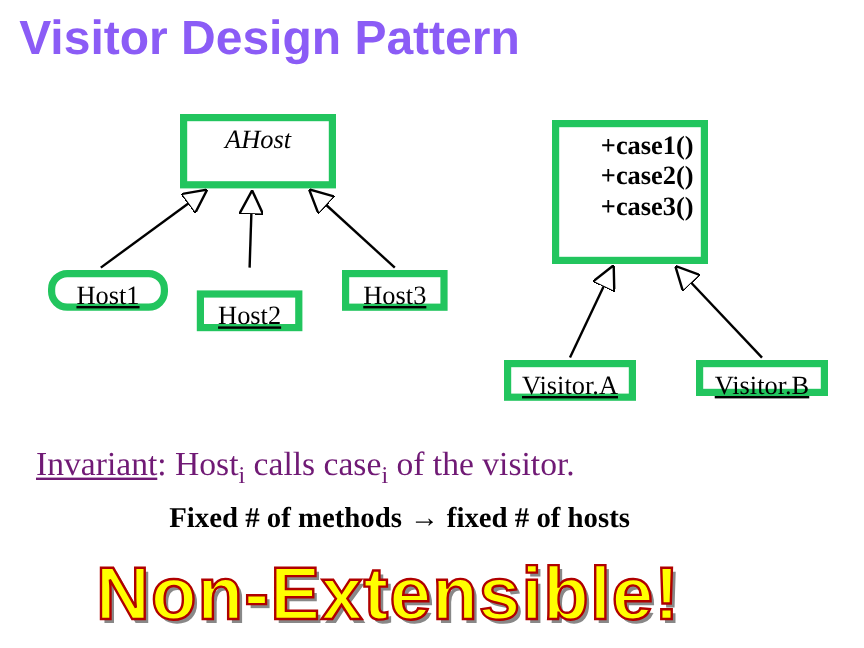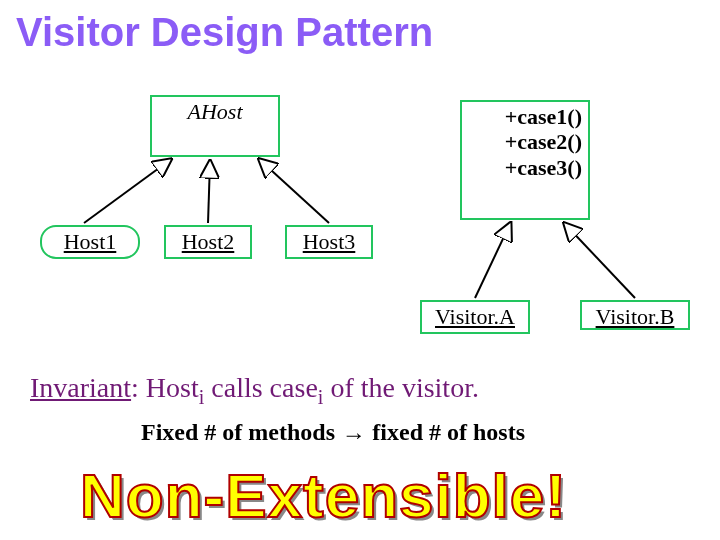--- a/index.html
+++ b/index.html
@@ -14,21 +14,21 @@
   }
   .title {
     font-family: Arial, Helvetica, sans-serif;
     font-weight: 900;
     font-size: 40px;
     color: #8b5cf6;
     padding: 10px 0 0 16px;
   }
   .box {
     position: absolute;
-    border: 2px solid #22c55e;
+    border: 6px solid #22c55e;
     background: #fff;
     text-align: center;
     line-height: 1.15;
     padding: 2px 6px;
     box-sizing: border-box;
   }
   .abstract {
     font-style: italic;
     font-size: 22px;
   }
@@ -94,21 +94,21 @@
 <div class="title">Visitor Design Pattern</div>
 
 <div class="box abstract" style="left:150px; top:95px; width:130px; height:62px;">
   <div>AHost</div>
 </div>
 
 <div class="box concrete" style="left:40px; top:225px; width:100px; height:34px;border-radius:16px;">
   <span>Host1</span>
 </div>
 
-<div class="box concrete" style="left:164px; top:225px; width:88px; height:34px;">
+<div class="box concrete" style="left:164px; top:242px; width:88px; height:34px;">
   <span>Host2</span>
 </div>
 
 <div class="box concrete" style="left:285px; top:225px; width:88px; height:34px;">
   <span>Host3</span>
 </div>
 
 <div class="box" style="left:460px; top:100px; width:130px; height:120px;">
   <div class="visitor-methods">
     <div>+case1()</div>

